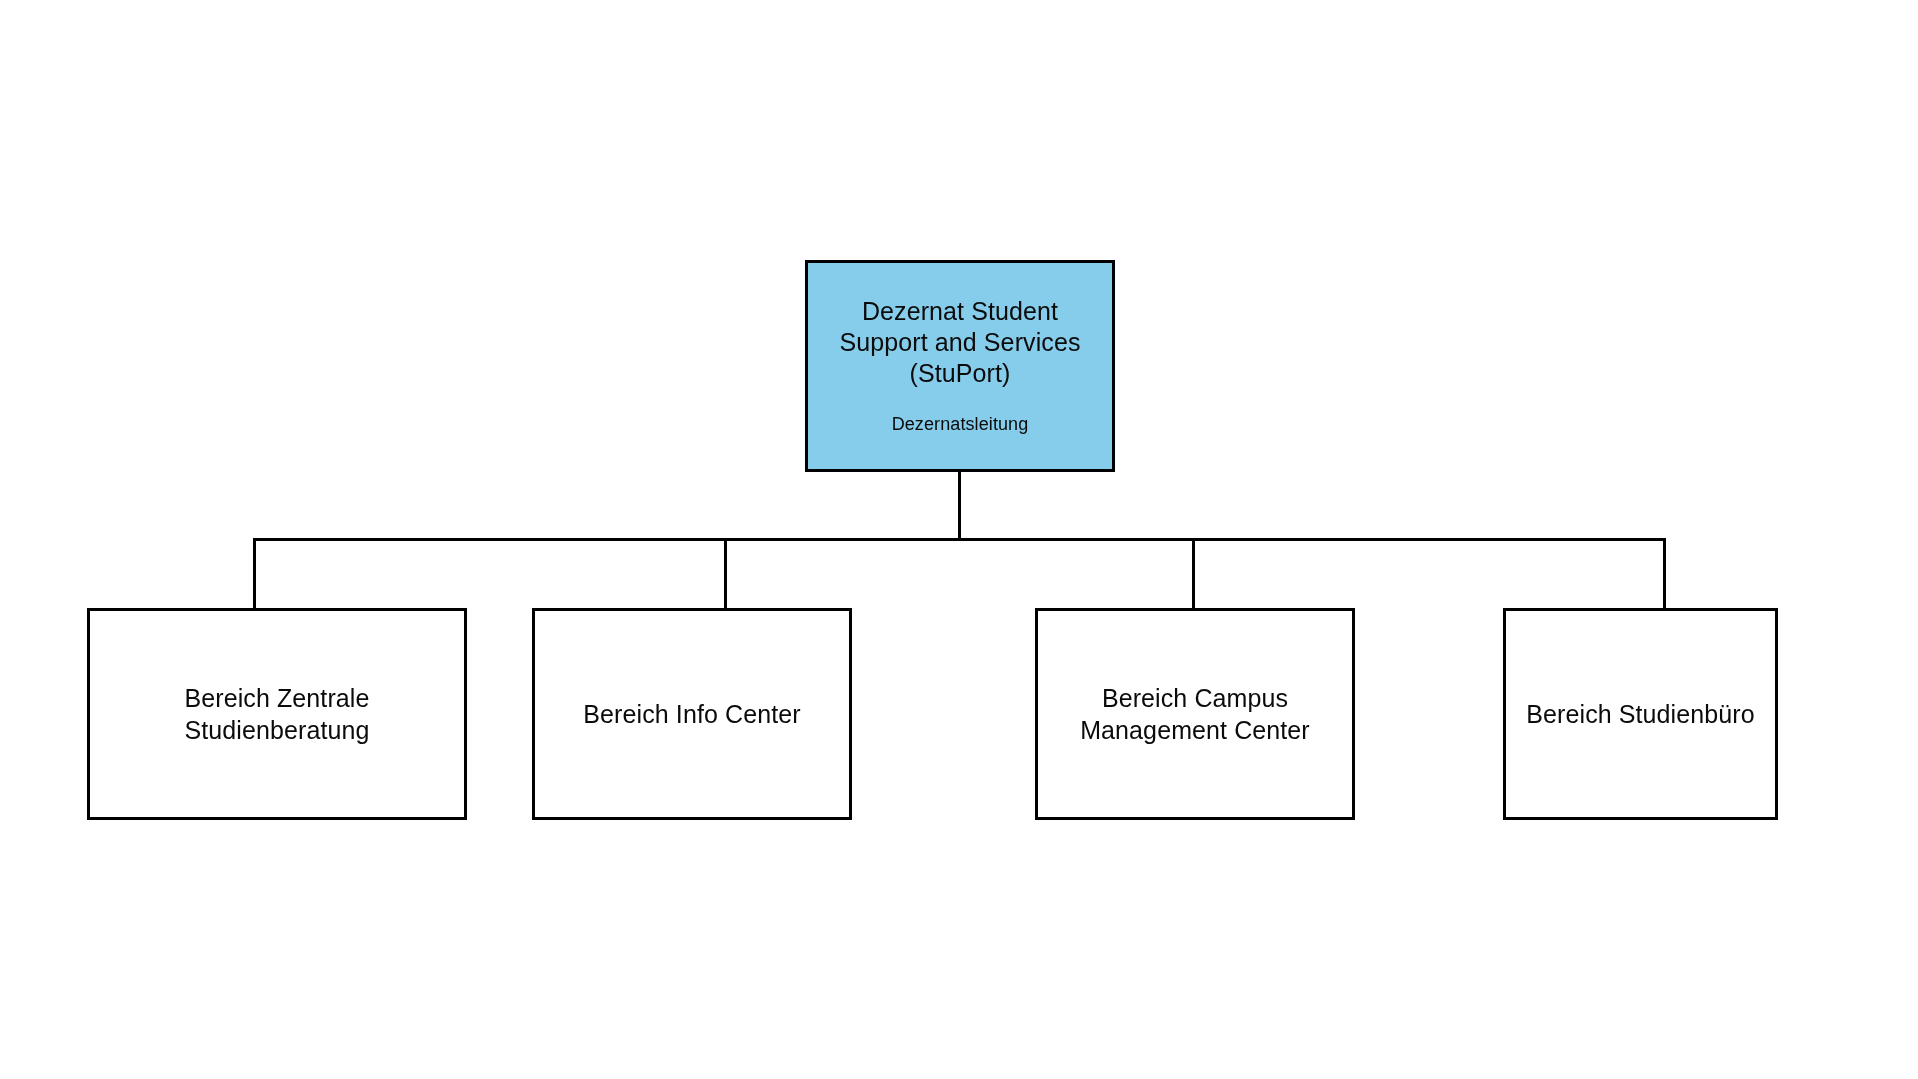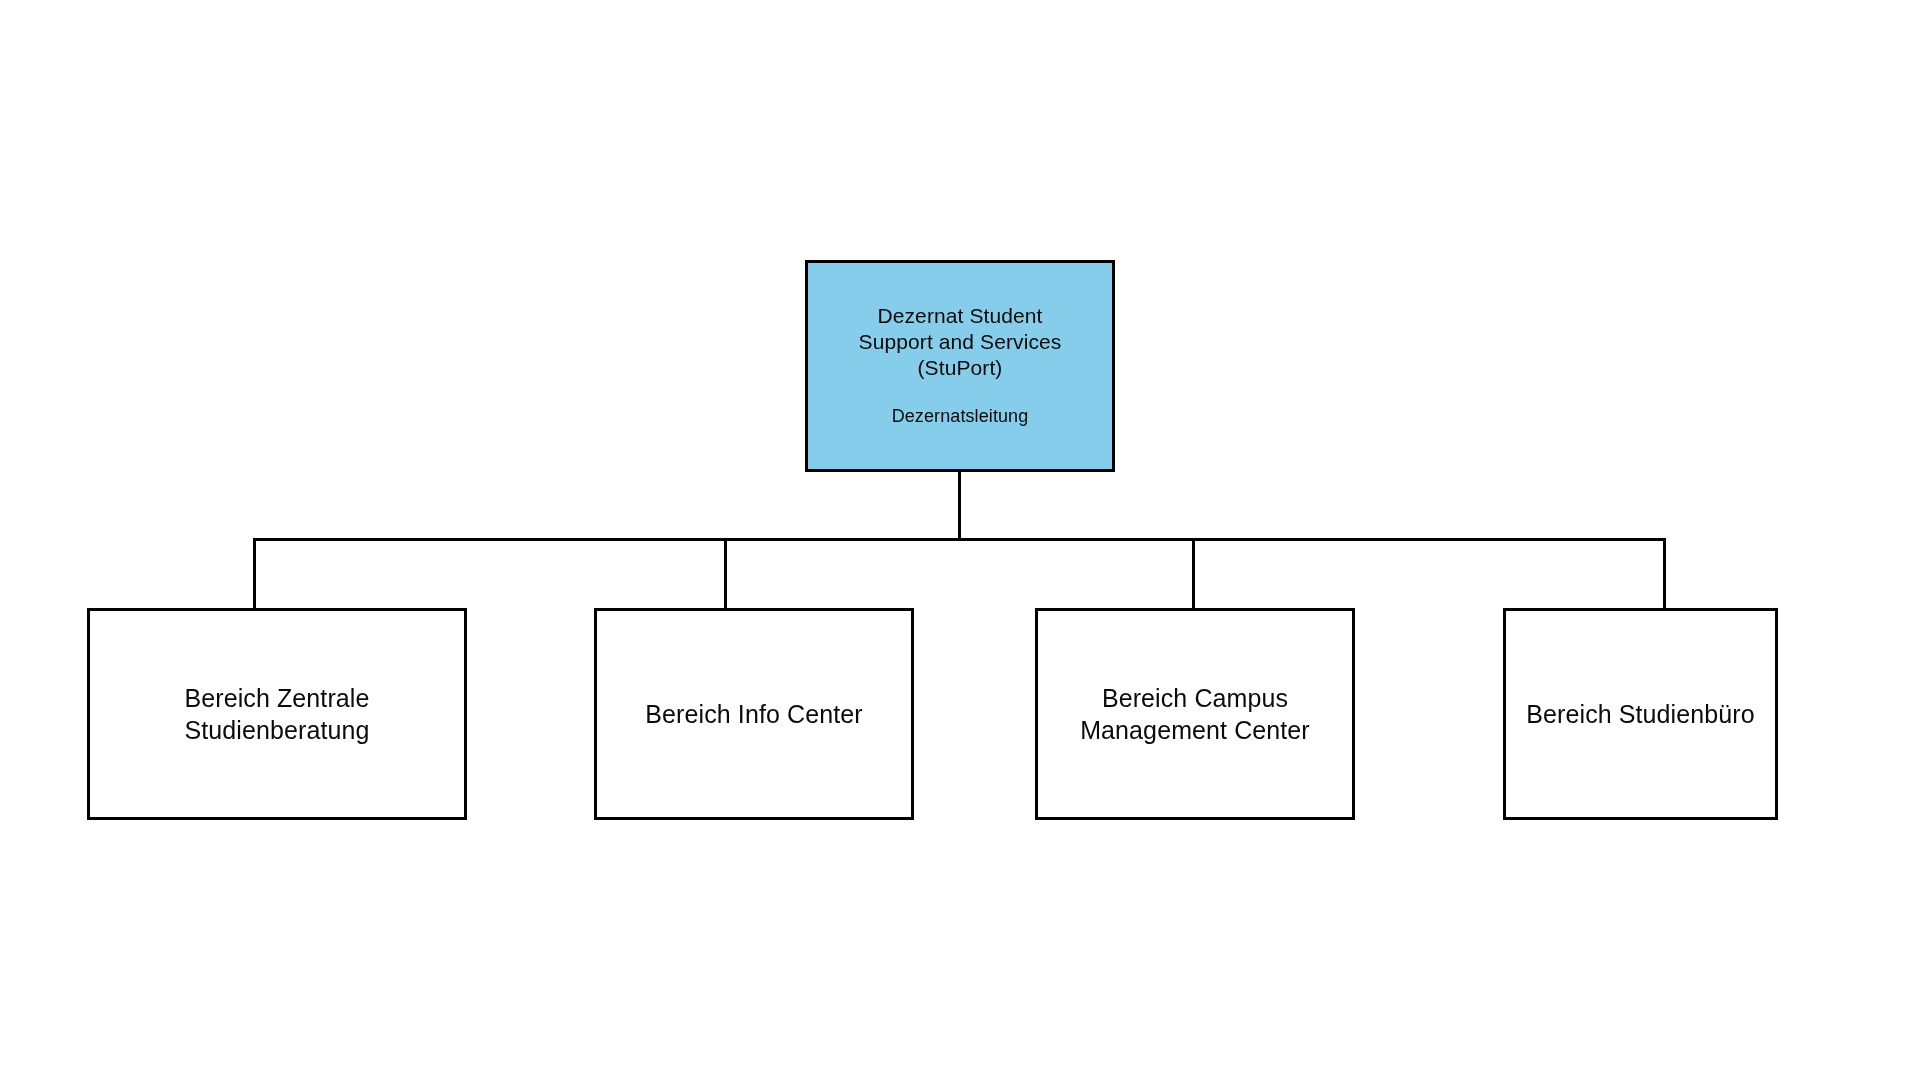--- a/index.html
+++ b/index.html
@@ -35,26 +35,26 @@
     width: 310px;
     height: 212px;
     background: #85cdeb;
   }
   .node-child {
     background: #ffffff;
     top: 608px;
     height: 212px;
   }
   #node-child-0 { left: 87px;   width: 380px; text-align: center; }
-  #node-child-1 { left: 594px;  width: 320px; }
+  #node-child-1 { left: 532px;  width: 320px; }
   #node-child-2 { left: 1035px; width: 320px; }
   #node-child-3 { left: 1503px; width: 275px; }
 
   .node-title {
-    font-size: 21px;
+    font-size: 25px;
     line-height: 1.24;
     font-weight: 400;
     letter-spacing: 0.1px;
     white-space: pre-line;
   }
   .node-subtitle {
     font-size: 18px;
     line-height: 1.3;
     font-weight: 400;
     margin-top: 24px;

